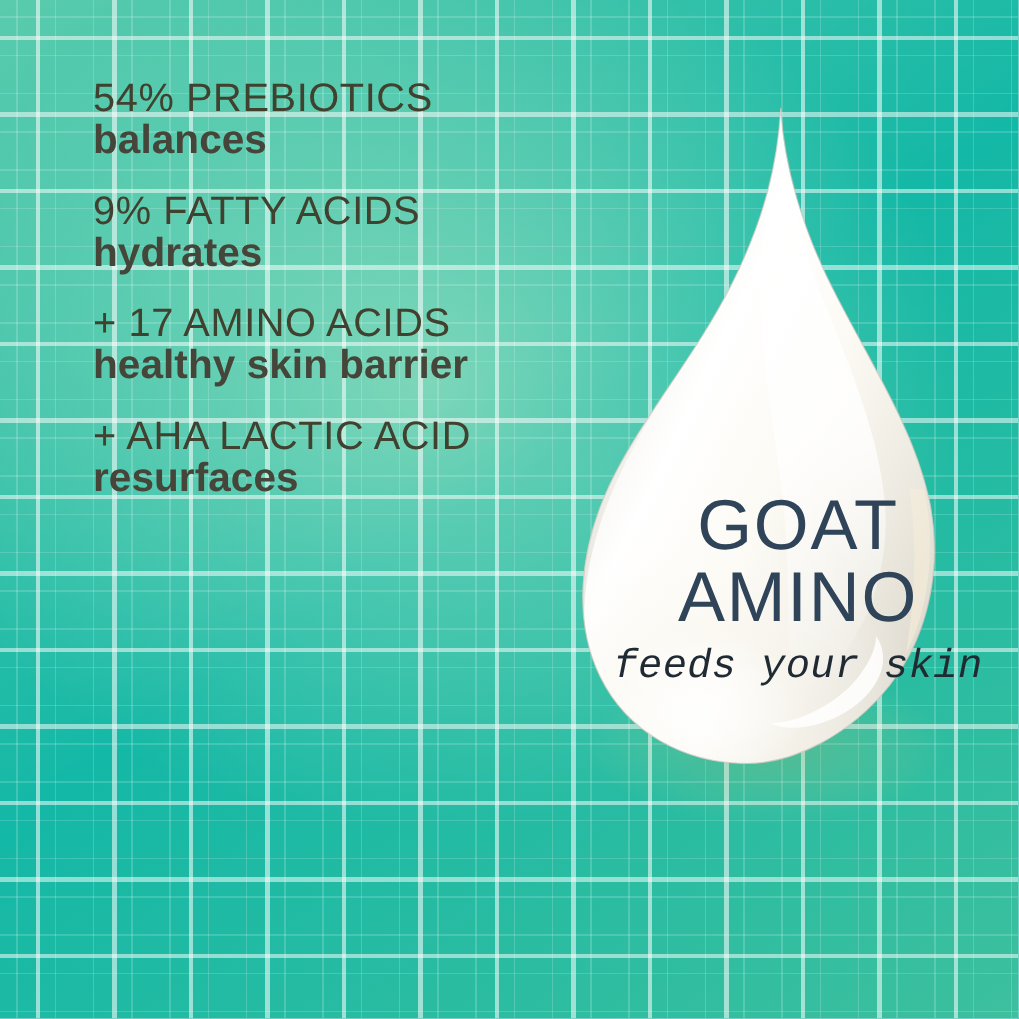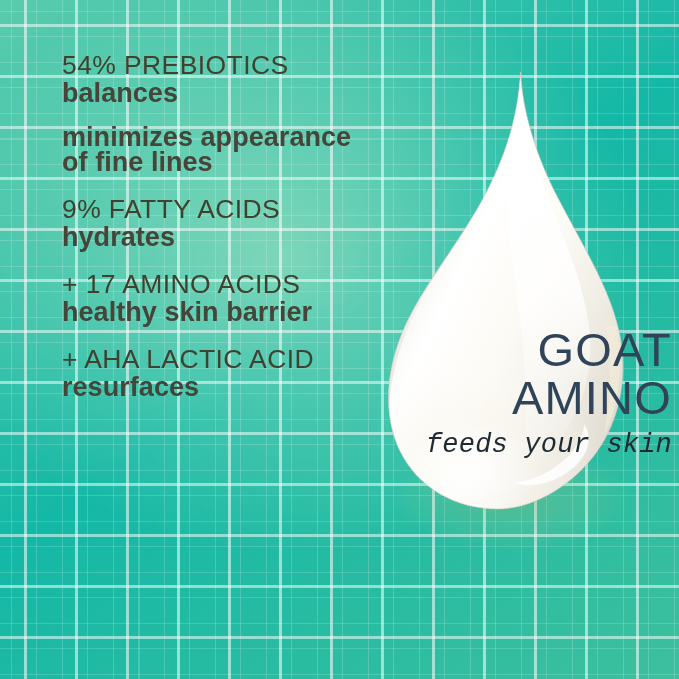--- a/index.html
+++ b/index.html
@@ -128,21 +128,21 @@
     width: 300px;
     height: 500px;
     z-index: 6;
     pointer-events: none;
   }
   .dt-inner {
     position: absolute;
     left: 0;
     right: 0;
     top: 268px;
-    text-align: right;
+    text-align: center;
     padding-left: 20px;
   }
   .goat-line {
     font-family: "Liberation Sans", sans-serif;
     font-size: 47px;
     line-height: 48px;
     letter-spacing: 1.2px;
     font-weight: 400;
     color: #2f4458;
   }
@@ -166,21 +166,20 @@
   <div class="grid-fine"></div>
 
   <div class="ingredients">
 
     <div class="ing-block">
       <div class="ing-head">54% PREBIOTICS</div>
       <div class="ing-sub">balances</div>
     </div>
 
     <div class="ing-block">
-      <div class="ing-sub">minimizes appearance<br>of fine lines</div>
     </div>
 
     <div class="ing-block">
       <div class="ing-head">9% FATTY ACIDS</div>
       <div class="ing-sub">hydrates</div>
     </div>
 
     <div class="ing-block">
       <div class="ing-head">+ 17 AMINO ACIDS</div>
       <div class="ing-sub">healthy skin barrier</div>

